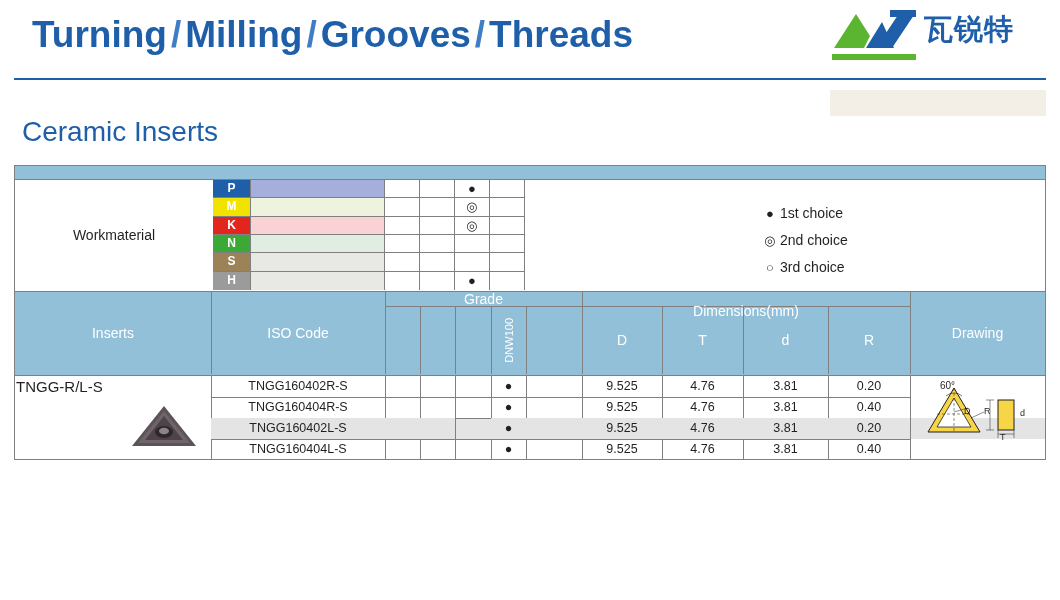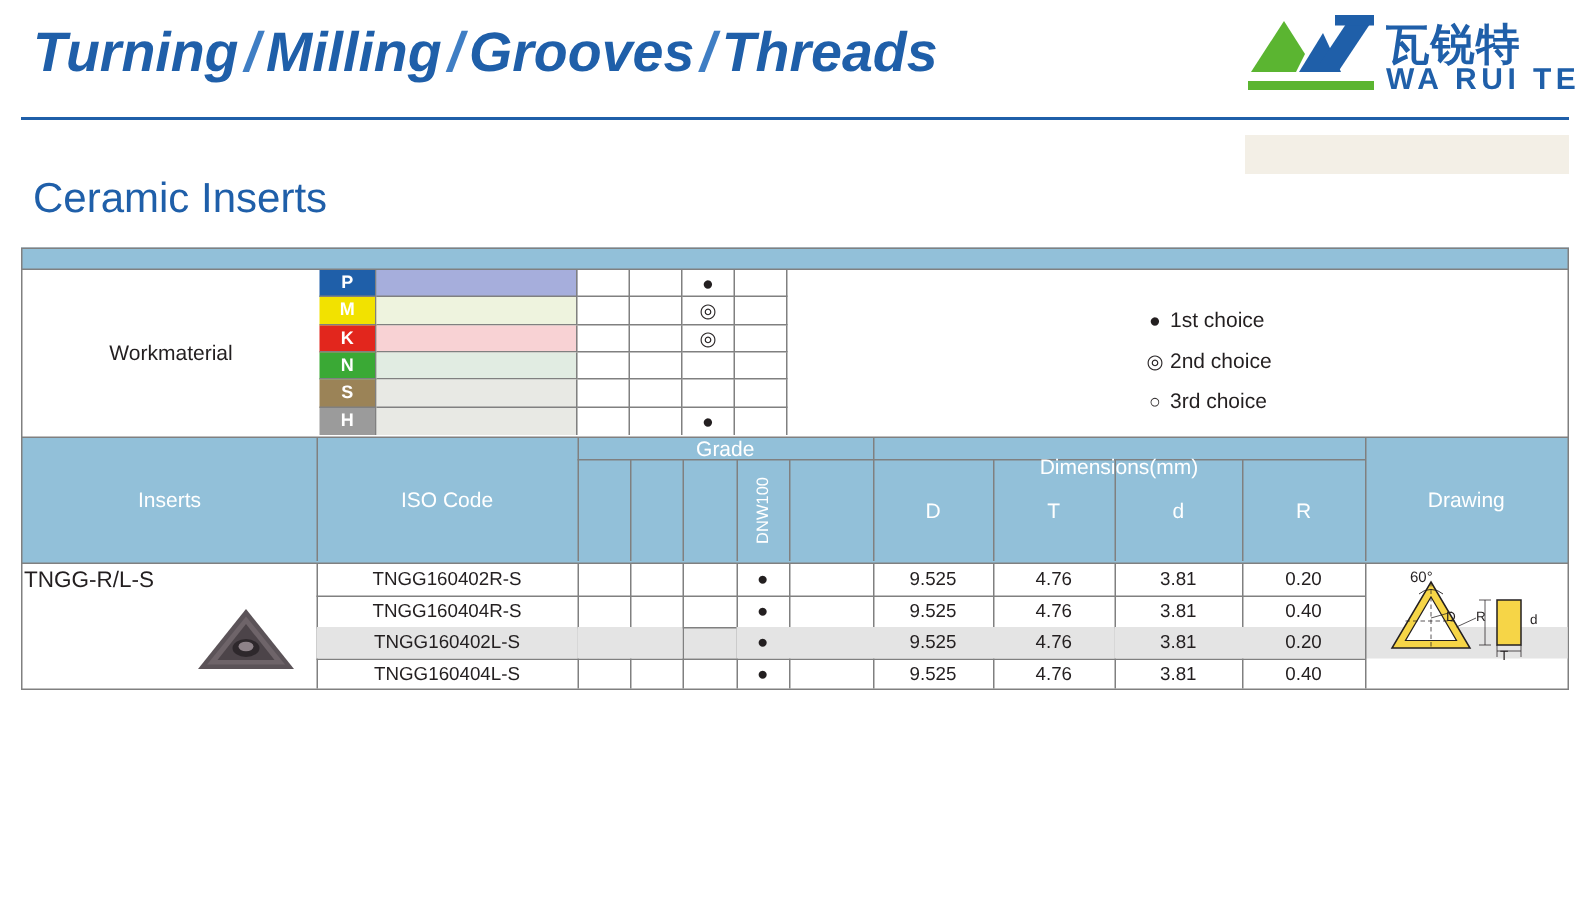--- a/index.html
+++ b/index.html
@@ -18,25 +18,24 @@
 
   
   .header {
     position: absolute;
     left: 0; top: 0;
     width: 1060px;
     height: 82px;
   }
   .header-title {
     position: absolute;
-    left: 22px;
+    left: 32px;
     top: 14px;
     font-size: 37px;
     font-weight: bold;
-    font-style: italic;
     color: #1f5fa9;
     letter-spacing: 0px;
     white-space: nowrap;
     text-align: right;
   }
   .header-title .sep {
     color: #3f7ec4;
     font-weight: bold;
     padding: 0 4px;
   }
@@ -322,21 +321,20 @@
 
   <div class="logo">
     <svg width="230" height="62" viewBox="0 0 230 62">
       <path d="M4 40 L26 6 L40 28 L34 40 Z" fill="#5bb531"></path>
       <path d="M36 40 L52 14 L64 40 Z" fill="#1f5fa9"></path>
       <path d="M50 34 L70 4 L86 4 L62 40 Z" fill="#1f5fa9"></path>
       <rect x="60" y="2" width="26" height="7" fill="#1f5fa9"></rect>
       <path d="M2 46 L86 46 L86 52 L2 52 Z" fill="#5bb531"></path>
     </svg>
     <div class="logo-cn">瓦锐特</div>
-    <div class="logo-en">WA RUI TE</div>
   </div>
 
   <div class="header-rule"></div>
 </div>
 
 <div class="ghost-band"></div>
 <div class="page-title">Ceramic Inserts</div>
 
 <div class="top-bar"></div>
 

